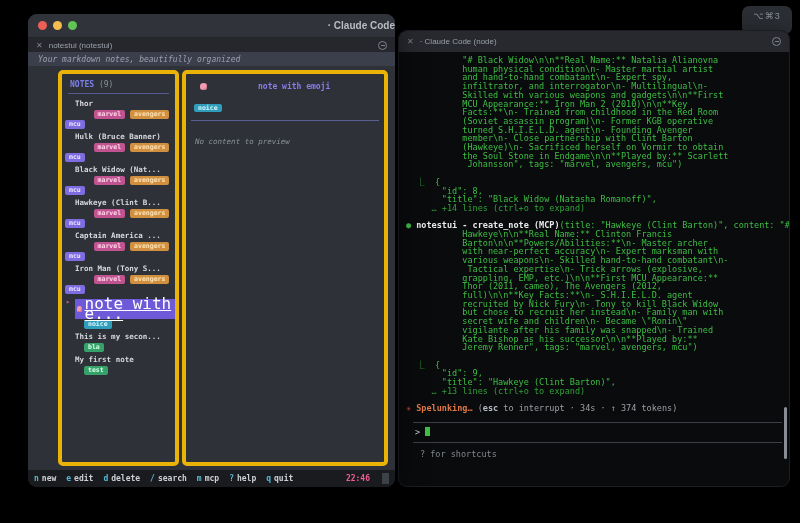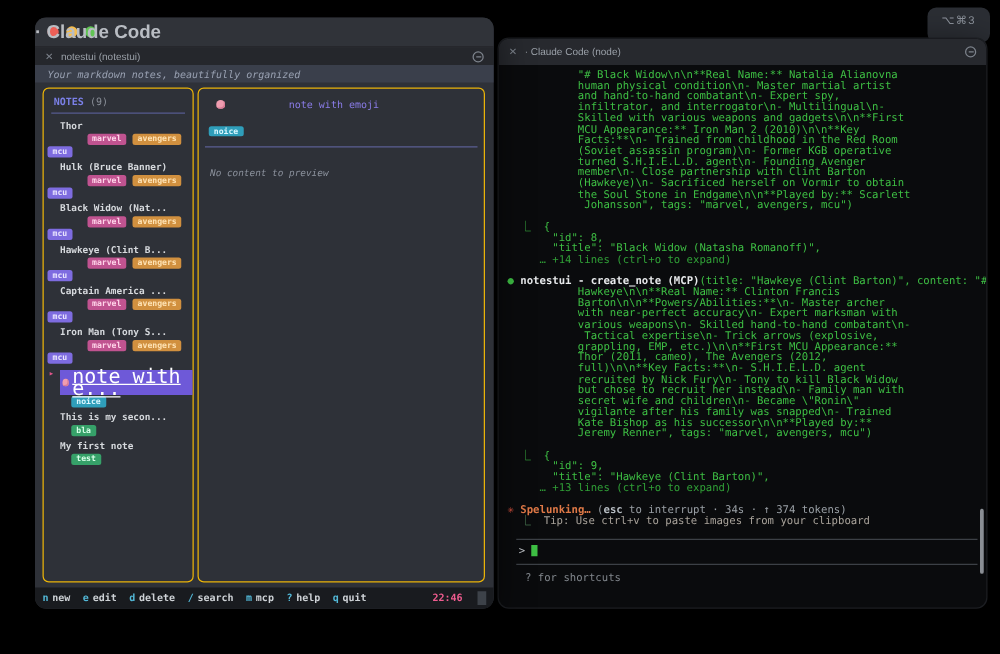--- a/index.html
+++ b/index.html
@@ -24,28 +24,28 @@
   .circ-dash::after { content:""; position:absolute; left:1.5px; right:1.5px; top:3px;
                border-top:1px solid #7d838c; }
 
   
   .win-left { left:28px; top:14px; width:367px; height:473px; background:#2e3138;
               z-index:2; display:flex; flex-direction:column; }
   .titlebar { height:24px; display:flex; align-items:center; position:relative;
               background:#303339; border-bottom:1px solid #232529; }
   .lights { display:flex; gap:6px; margin-left:10px; }
   .light { width:9px; height:9px; border-radius:50%; }
-  .title-text { position:absolute; left:0; right:0; text-align:left; color:#b9bdc3;
-              font-size:15px; font-weight:bold; font-family:"Liberation Sans", sans-serif; }
+  .title-text { position:absolute; left:0; right:0; text-align:right; color:#b9bdc3;
+              font-size:10px; font-weight:bold; font-family:"Liberation Sans", sans-serif; }
   .win-left .tabbar { height:14px; background:#25272c; }
   .subtitle { height:14px; background:#3a3f4b; color:#99a1b2; font-size:8px;
               font-style:italic; display:flex; align-items:center; padding-left:10px; }
   .main { flex:1; position:relative; }
-  .pane { position:absolute; top:4px; bottom:4px; border:1px solid #eab308;
-          border-radius:5px; }
+  .pane { position:absolute; top:4px; bottom:4px; border:4px solid #eab308;
+          border-radius:5px;margin-left:24px; }
   .pane-list { left:6px; width:121px; }
   .pane-preview { left:130px; right:7px; }
 
   .notes-head { padding:6px 0 0 8px; font-size:8px; }
   .notes-title { color:#7b80e8; font-weight:bold; }
   .notes-count { color:#8a8f98; }
   .notes-hr { margin:4px 6px 5px 6px; border-top:1px solid #565b8f; }
 
   .note-item { margin-bottom:3px; }
   .note-title { color:#d6d9dd; font-size:7.5px; font-weight:bold; line-height:10px;
@@ -64,21 +64,21 @@
 
   .sel-row { position:relative; padding-left:13px; }
   .sel-marker { position:absolute; left:4px; color:#e0558a; font-size:7px; line-height:10px; }
   .sel-bg { display:inline-flex; align-items:center; gap:3px; background:#6e59d8;
             color:#fff; padding:0 3px 0 2px; line-height:10px;text-decoration:underline; }
   .emoji-blob { display:inline-block; width:7px; height:6.5px; background:#ef9db0;
             border-radius:50% 50% 46% 46%; box-shadow:inset -1px -1px 0 #d87b95; }
 
   .preview-title-row { display:flex; align-items:center; gap:4px;
             padding:8px 0 0 14px; }
-  .preview-title { color:#8a7ce8; font-weight:normal; font-size:8px;padding-left:47px; }
+  .preview-title { color:#8a7ce8; font-weight:bold; font-size:8px;padding-left:47px; }
   .preview-tag-row { padding:4px 0 0 8px; }
   .preview-hr { margin:6px 5px 0 5px; border-top:1px solid #5b5f93; }
   .preview-empty { color:#8b919c; font-style:italic; font-size:7.5px;
             padding:16px 0 0 9px; }
 
   .statusbar { height:17px; background:#191b1f; display:flex; align-items:center;
             padding:0 6px; gap:10px; font-size:8px; }
   .sc { display:flex; gap:3px; }
   .sc-key { color:#53b9d8; font-weight:bold; }
   .sc-label { color:#ced2d6; font-weight:bold; }
@@ -319,21 +319,20 @@
           <div class="tline"><span class="g">           vigilante after his family was snapped\n- Trained</span></div>
           <div class="tline"><span class="g">           Kate Bishop as his successor\n\n**Played by:**</span></div>
           <div class="tline"><span class="g">           Jeremy Renner", tags: "marvel, avengers, mcu")</span></div>
           <div class="tline">&nbsp;</div>
           <div class="tline"><span class="g">  ⎿  {</span></div>
           <div class="tline"><span class="g">       "id": 9,</span></div>
           <div class="tline"><span class="g">       "title": "Hawkeye (Clint Barton)",</span></div>
           <div class="tline"><span class="dim">     … +13 lines (ctrl+o to expand)</span></div>
           <div class="tline">&nbsp;</div>
           <div class="tline"><span class="spin">✳ </span><span class="task">Spelunking… </span><span class="meta">(</span><span class="metab">esc</span><span class="meta"> to interrupt · 34s · ↑ 374 tokens)</span></div>
-          <div class="tline"><span class="tipmark">  ⎿  </span><span class="tip">Tip: Use ctrl+v to paste images from your clipboard</span></div>
         </div>
 
       <div class="inputbox">
         <div class="prompt-row">
           <span class="prompt-char">&gt;</span>
           <span class="cursor"></span>
         </div>
       </div>
       <div class="term-hint">? for shortcuts</div>
 

